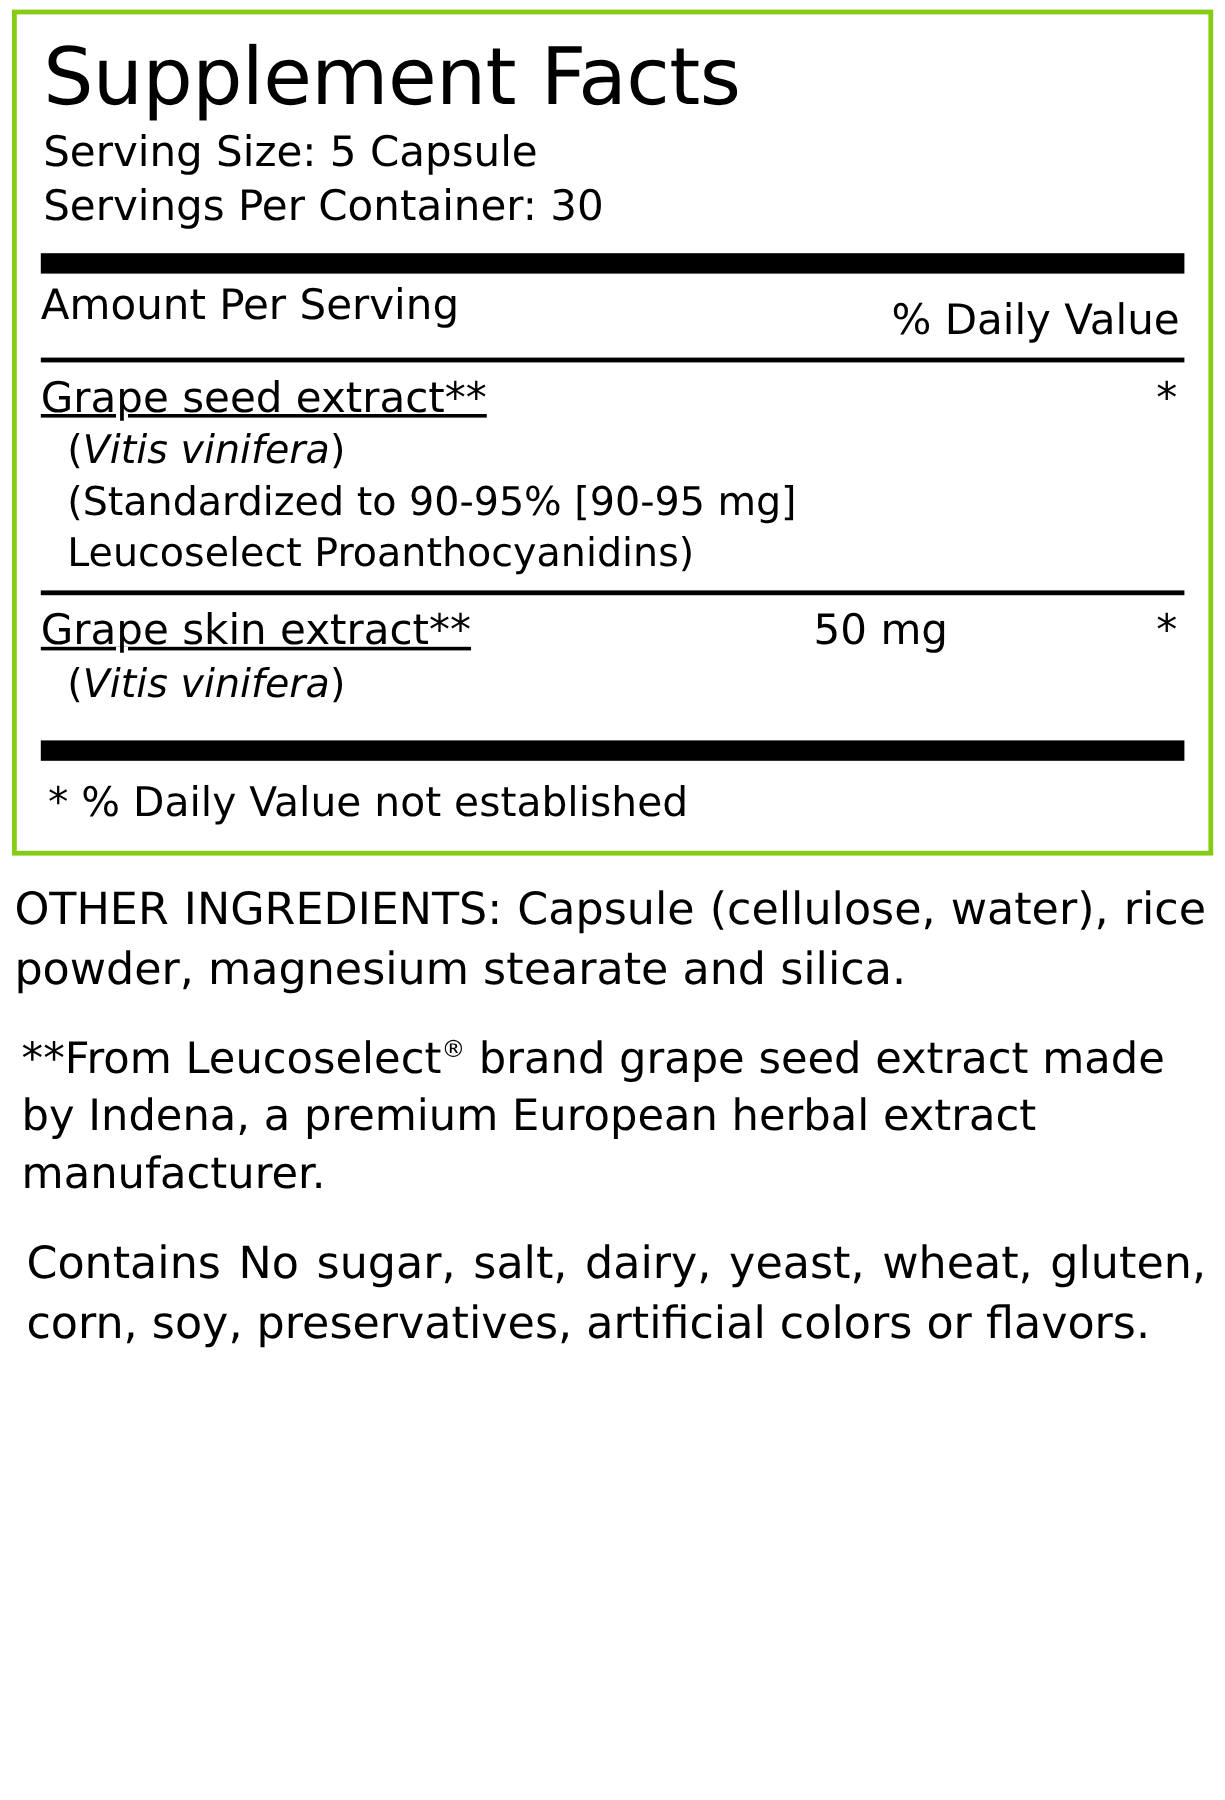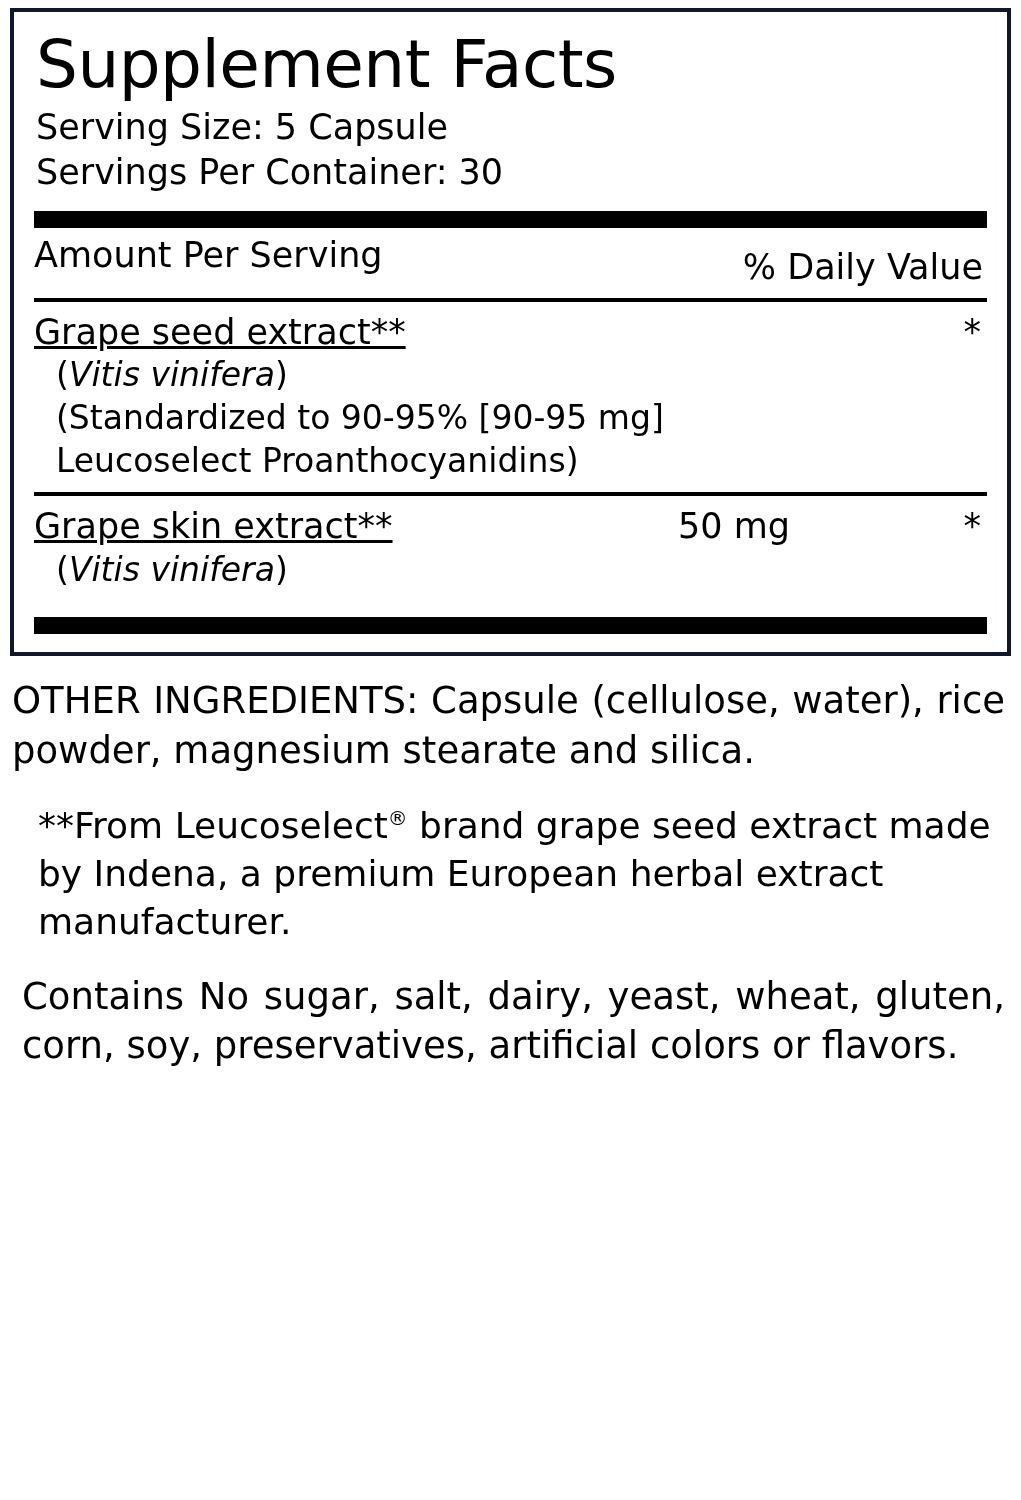--- a/index.html
+++ b/index.html
@@ -17,21 +17,21 @@
   .page {
     position: relative;
     width: 1021px;
     height: 1500px;
     box-sizing: border-box;
     padding: 8px 10px 0 10px;
   }
 
   
   .sf-panel {
-    border: 4px solid #0f172a;
+    border: 4px solid #84cc16;
     box-sizing: border-box;
     padding: 14px 20px 18px 20px;
     margin: 0 0 0 0;
   }
   .sf-title {
     font-size: 66px;
     line-height: 1.05;
     letter-spacing: -0.5px;
     font-weight: 400;
     margin: 4px 0 6px 2px;
@@ -120,21 +120,21 @@
   .p-other {
     font-size: 37px;
     line-height: 1.35;
     text-align: justify;
     text-align-last: left;
     margin: 8px 0 0 0;
   }
   .p-source {
     font-size: 36px;
     line-height: 1.33;
-    margin: 26px 0 0 26px;
+    margin: 26px 0 0 6px;
   }
   .p-contains {
     font-size: 37px;
     line-height: 1.34;
     text-align: justify;
     text-align-last: left;
     margin: 26px 0 0 10px;
   }
   sup.reg {
     font-size: 0.55em;
@@ -178,20 +178,21 @@
       <div class="ing-main">
         <div class="ing-name">Grape skin extract**</div>
         <div class="ing-amt center">50 mg</div>
         <div class="ing-dv">*</div>
       </div>
       <div class="ing-sub">(<span class="ital">Vitis vinifera</span>)</div>
     </div>
 
     <div class="rule-thick"></div>
 
+    <div class="footnote">* % Daily Value not established</div>
 
   </div>
 
   <div class="below">
 
     <div class="p-other">OTHER INGREDIENTS: Capsule (cellulose, water), rice powder, magnesium stearate and silica.</div>
 
     <div class="p-source"><span>**From Leucoselect</span><sup class="reg">®</sup><span> brand grape seed extract made by Indena, a premium European herbal extract manufacturer.</span></div>
 
     <div class="p-contains">Contains No sugar, salt, dairy, yeast, wheat, gluten, corn, soy, preservatives, artificial colors or flavors.</div>

